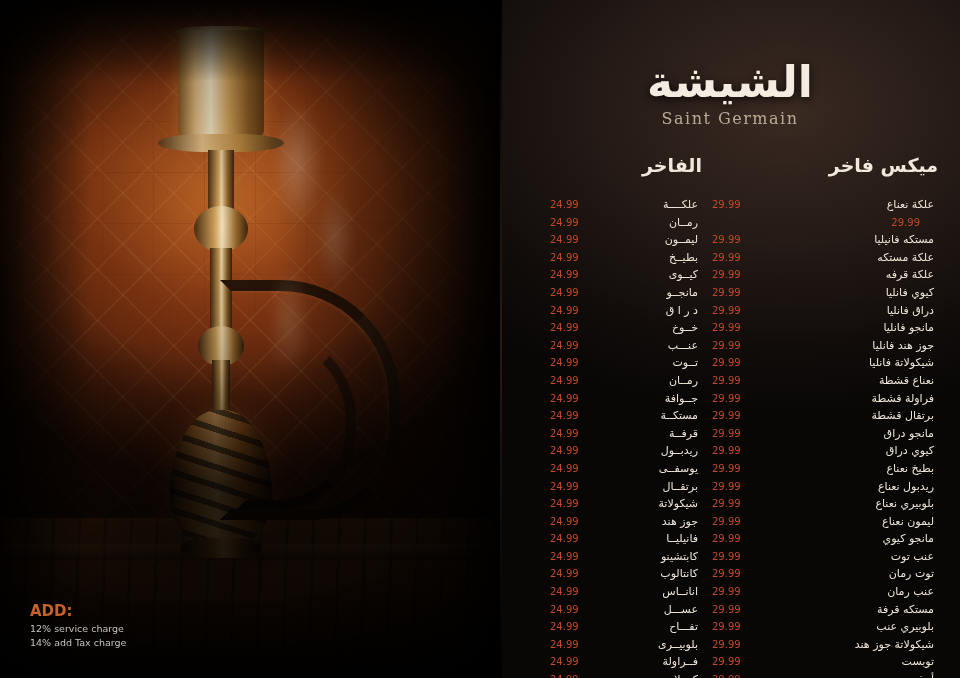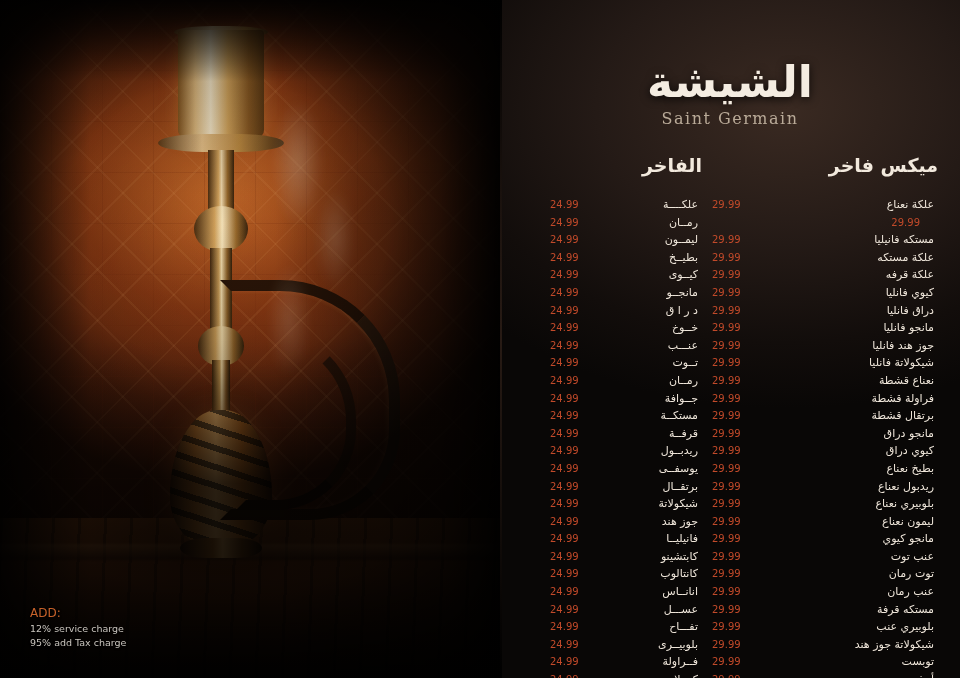--- a/index.html
+++ b/index.html
@@ -138,21 +138,21 @@
       radial-gradient(ellipse 28px 70px at 62% 45%, rgba(255,235,210,0.24), rgba(255,235,210,0) 72%),
       radial-gradient(ellipse 30px 80px at 35% 70%, rgba(255,230,200,0.20), rgba(255,230,200,0) 72%);
     filter: blur(4px);
   }
 
   .add-note {
     position: absolute; left: 30px; bottom: 28px;
     color: #c9c4bd; font-size: 9.5px; line-height: 1.45;
     text-shadow: 0 1px 2px #000;
   }
-  .add-note .add-title { color: #c8622a; font-weight: normal; font-size: 12px; }
+  .add-note .add-title { color: #c8622a; font-weight: bold; font-size: 15px; }
 
   
   .right-panel {
     position: relative;
     width: 460px; height: 678px;
     background:
       radial-gradient(ellipse 420px 300px at 62% 16%, #3a2a22 0%, #241a16 45%, #120d0b 78%, #090706 100%),
       #0a0807;
     color: #e6ded4;
   }
@@ -230,21 +230,21 @@
       <div class="hk hose"></div>
       <div class="hk hose2"></div>
     </div>
 
     <div class="smoke"></div>
     <div class="wall-vignette"></div>
 
     <div class="add-note">
       <div class="add-title">ADD:</div>
       <div>12% service charge</div>
-      <div>95% add Tax charge</div>
+      <div>14% add Tax charge</div>
     </div>
   </div>
 
   <div class="right-panel">
     <div class="divider"></div>
 
     <div class="brand">
       <div class="brand-ar">الشيشة</div>
       <div class="brand-en">Saint Germain</div>
     </div>

